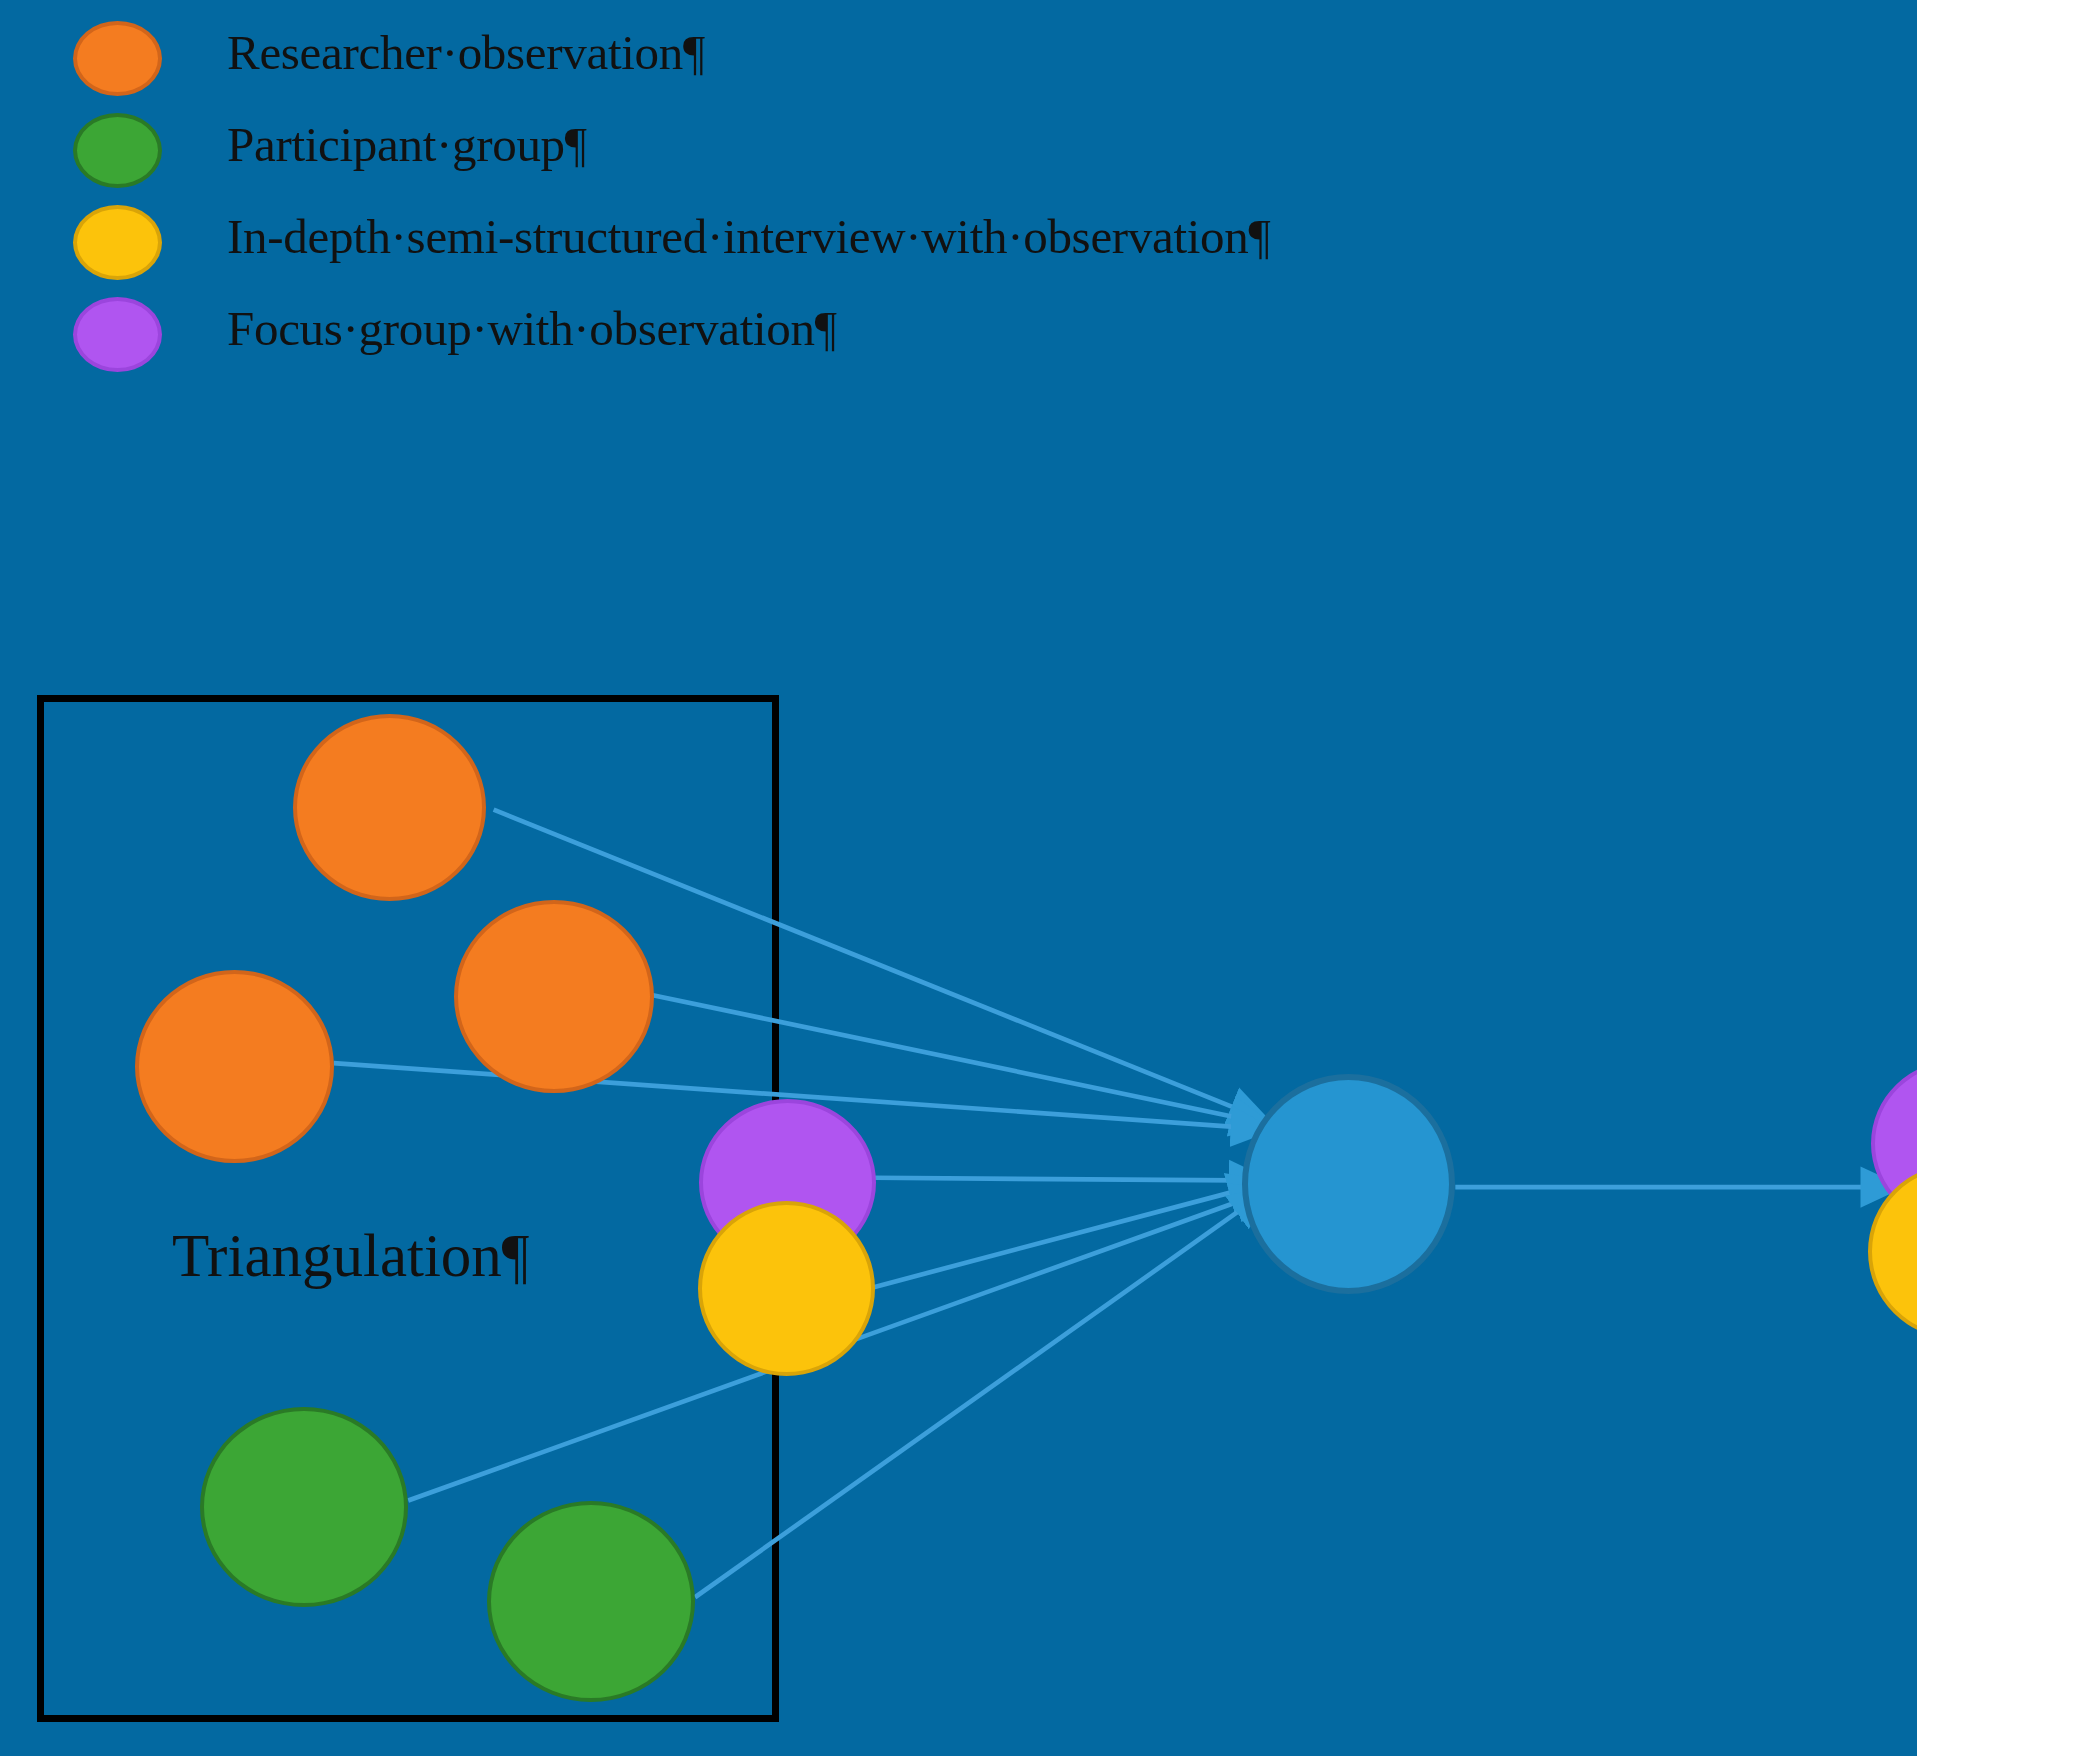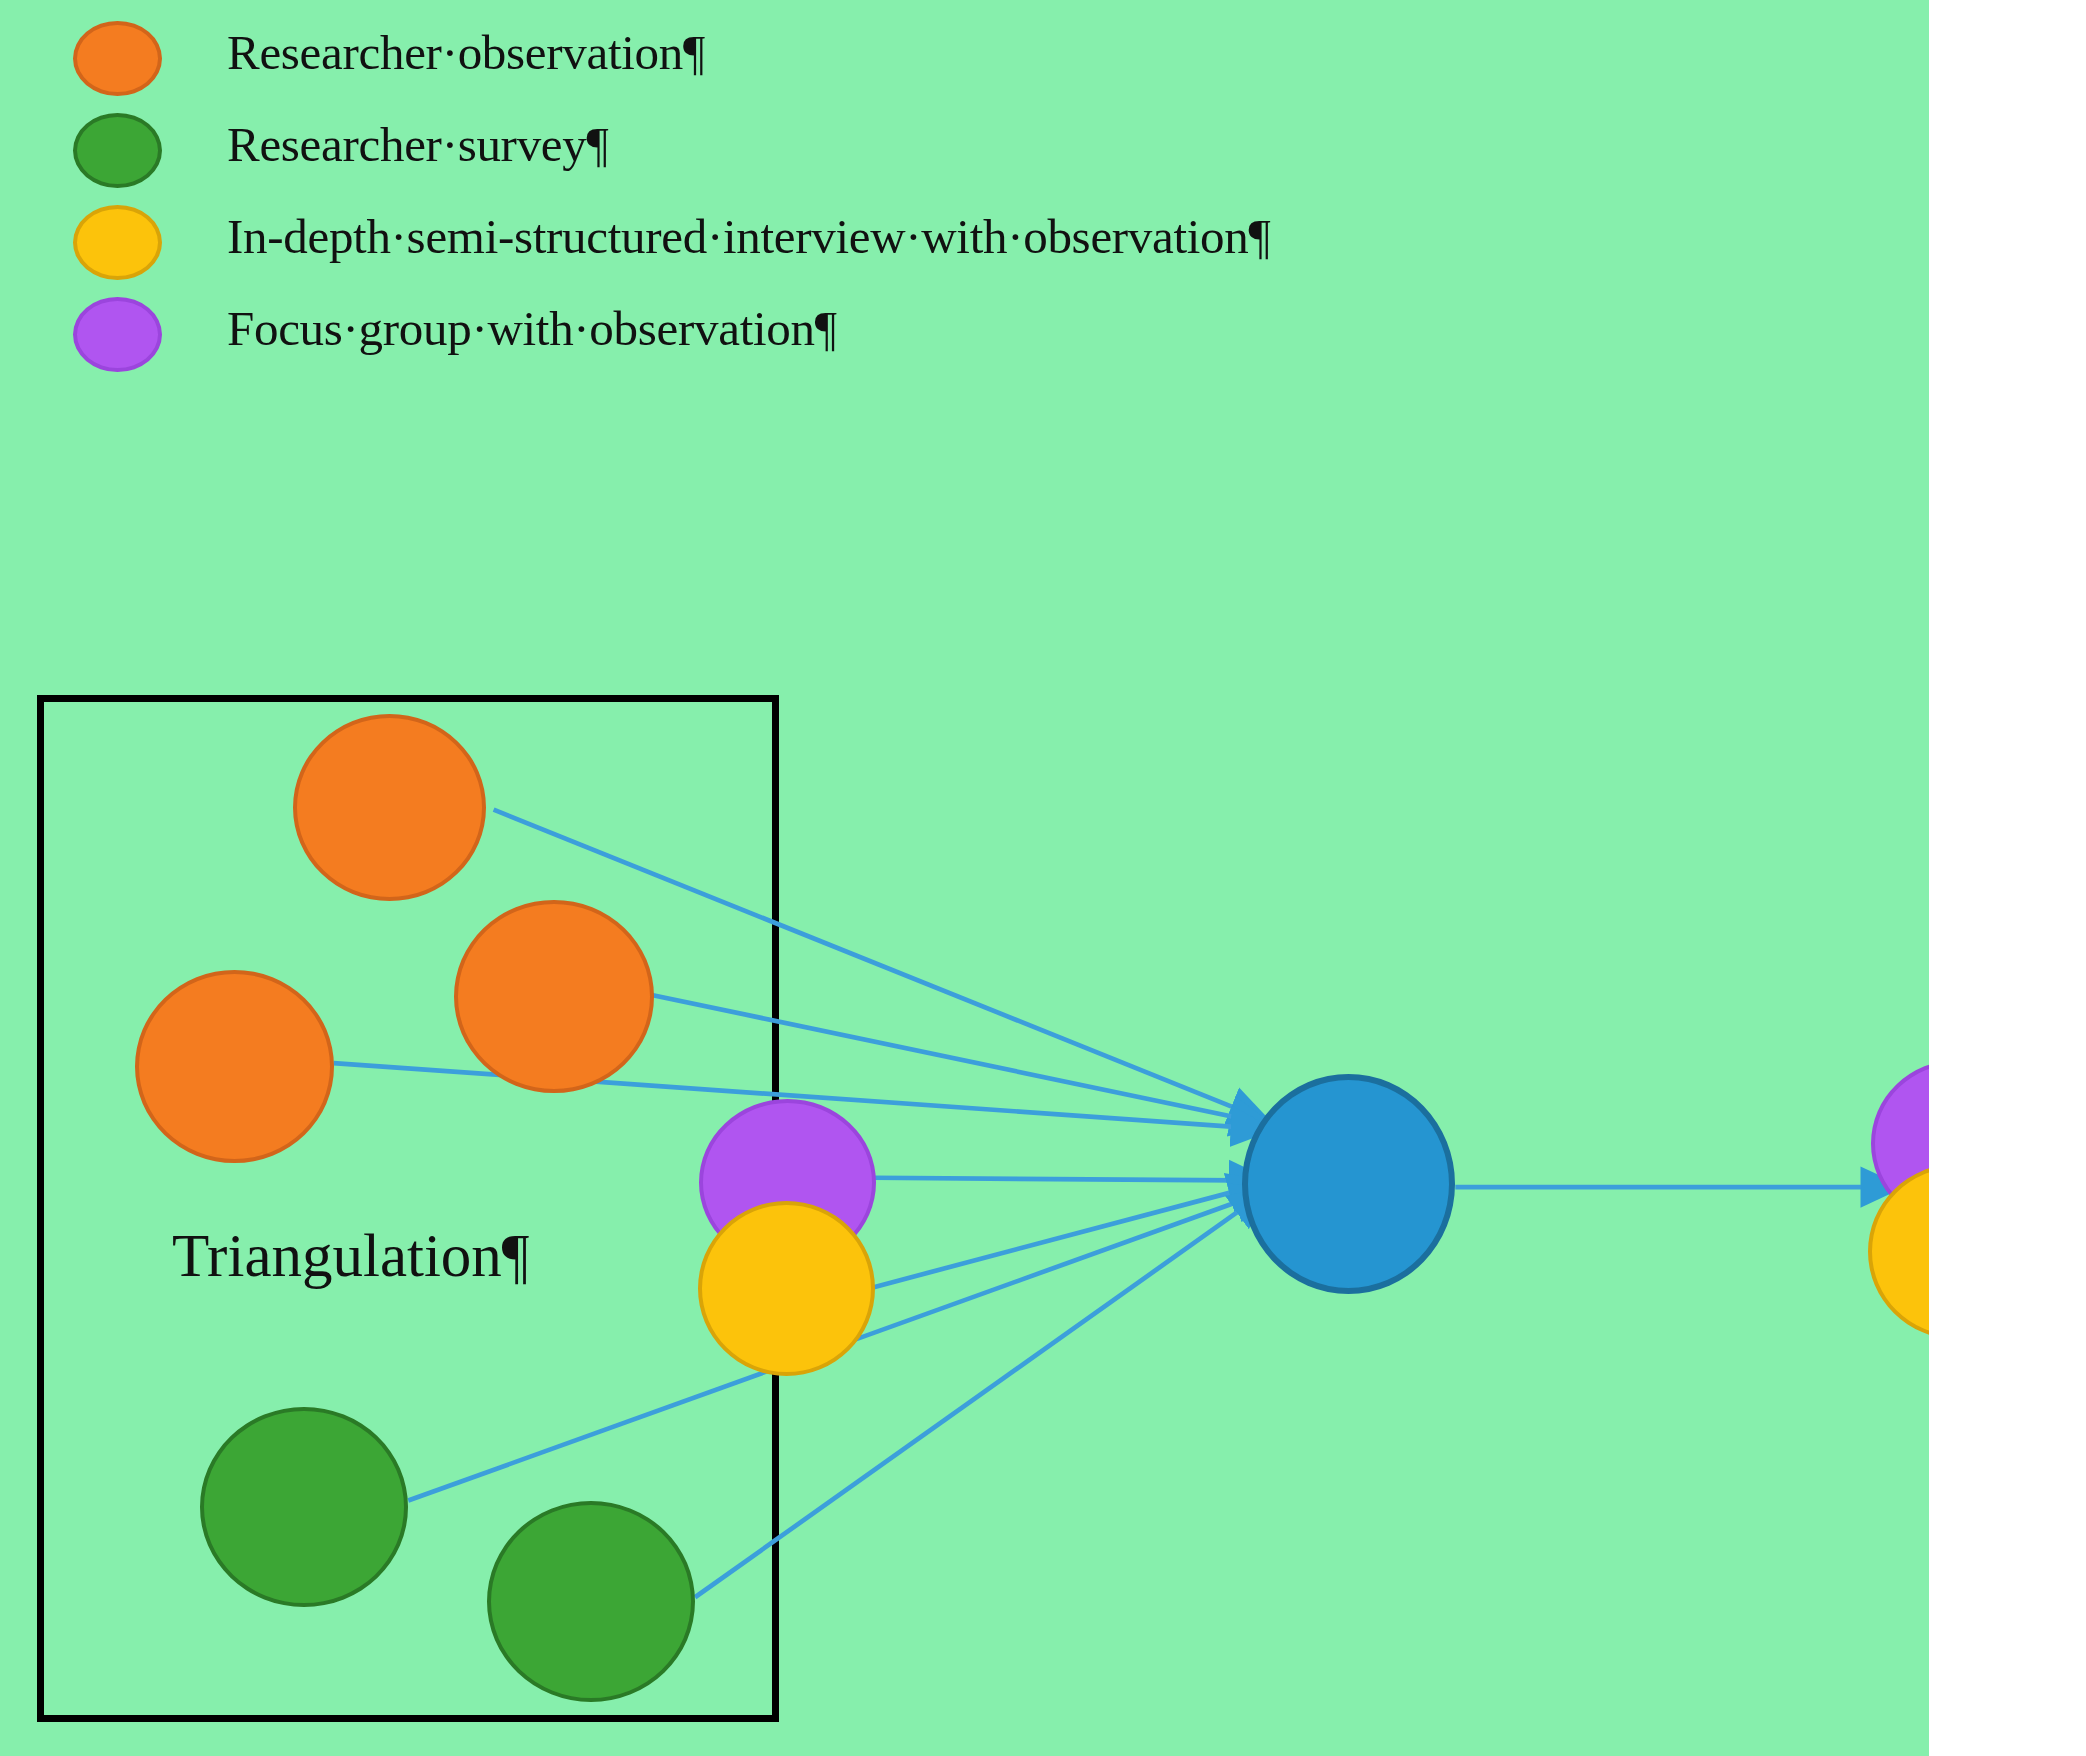--- a/index.html
+++ b/index.html
@@ -9,23 +9,22 @@
     background: #ffffff;
   }
   body {
     font-family: "Liberation Serif", "DejaVu Serif", serif;
     color: #111111;
   }
   #canvas {
     position: relative;
     width: 1917px;
     height: 1756px;
-    background: #86efac;
+    background: #0369a1;
     overflow: hidden;
-    padding-left: 12px;
   }
 
   
   .legend {
     position: absolute;
     left: 0;
     top: 0;
     width: 1467px;
     height: 600px;
   }
@@ -116,21 +115,21 @@
 
   <div class="legend">
 
     <div class="legend-row" style="top:14.7px">
       <div class="legend-swatch" style="top:6px;background:#F47C20;border:4.7px solid #D2651A;"></div>
       <div class="legend-label" style="top:13.3px">Researcher·observation¶</div>
     </div>
 
     <div class="legend-row" style="top:107px">
       <div class="legend-swatch" style="top:6px;background:#3CA635;border:4.7px solid #2A7A26;"></div>
-      <div class="legend-label" style="top:13.3px">Researcher·survey¶</div>
+      <div class="legend-label" style="top:13.3px">Participant·group¶</div>
     </div>
 
     <div class="legend-row" style="top:199px">
       <div class="legend-swatch" style="top:6px;background:#FCC30B;border:4.7px solid #D9A408;"></div>
       <div class="legend-label" style="top:13.3px">In-depth·semi-structured·interview·with·observation¶</div>
     </div>
 
     <div class="legend-row" style="top:291px">
       <div class="legend-swatch" style="top:6px;background:#B055F0;border:4.7px solid #9B45DD;"></div>
       <div class="legend-label" style="top:13.3px">Focus·group·with·observation¶</div>

